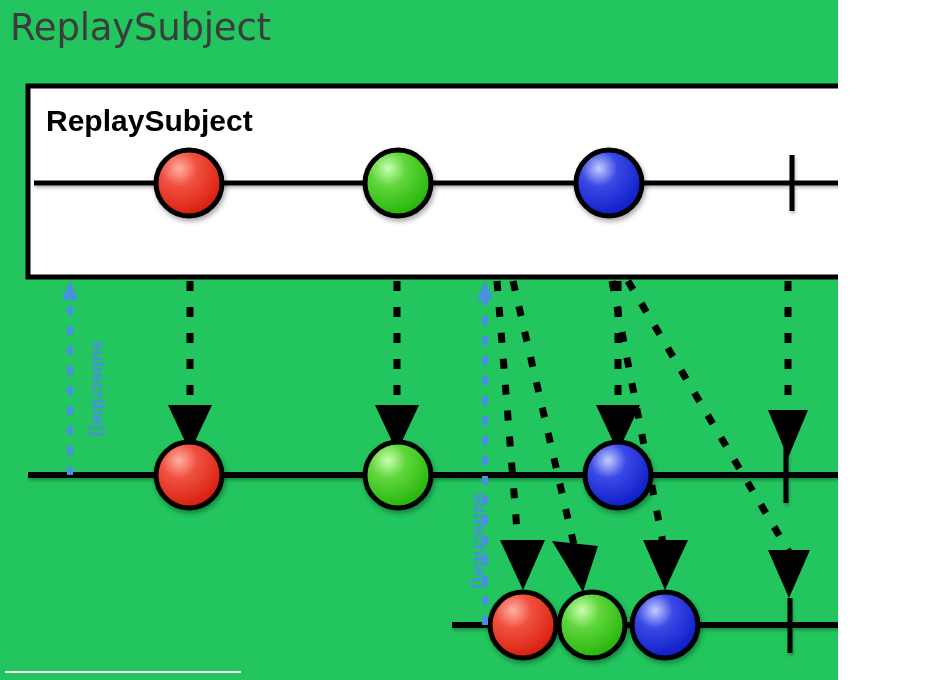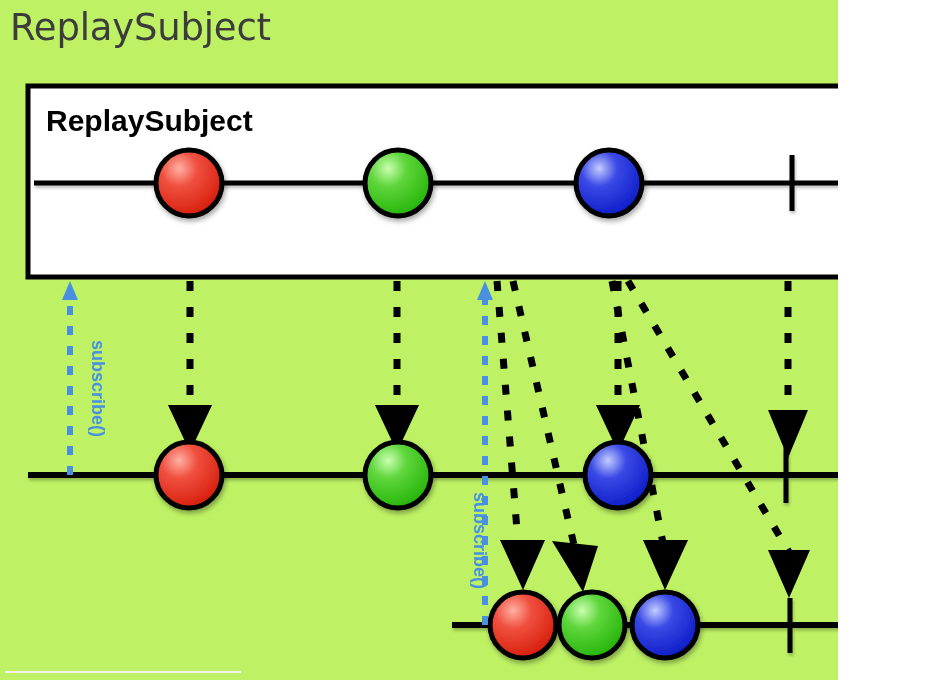--- a/index.html
+++ b/index.html
@@ -9,21 +9,21 @@
   }
   body {
     font-family: "Liberation Sans", sans-serif;
     -webkit-font-smoothing: antialiased;
   }
   #stage {
     position: relative;
     width: 838px;
     height: 680px;
     overflow: hidden;
-    background: #bef264;
+    background: #22c55e;
   }
   #page-title {
     position: absolute;
     left: 10px;
     top: 6px;
     font-size: 37px;
     font-weight: 400;
     color: #3c3c3c;
     letter-spacing: -0.2px;
     font-family: "DejaVu Sans", "Liberation Sans", sans-serif;

